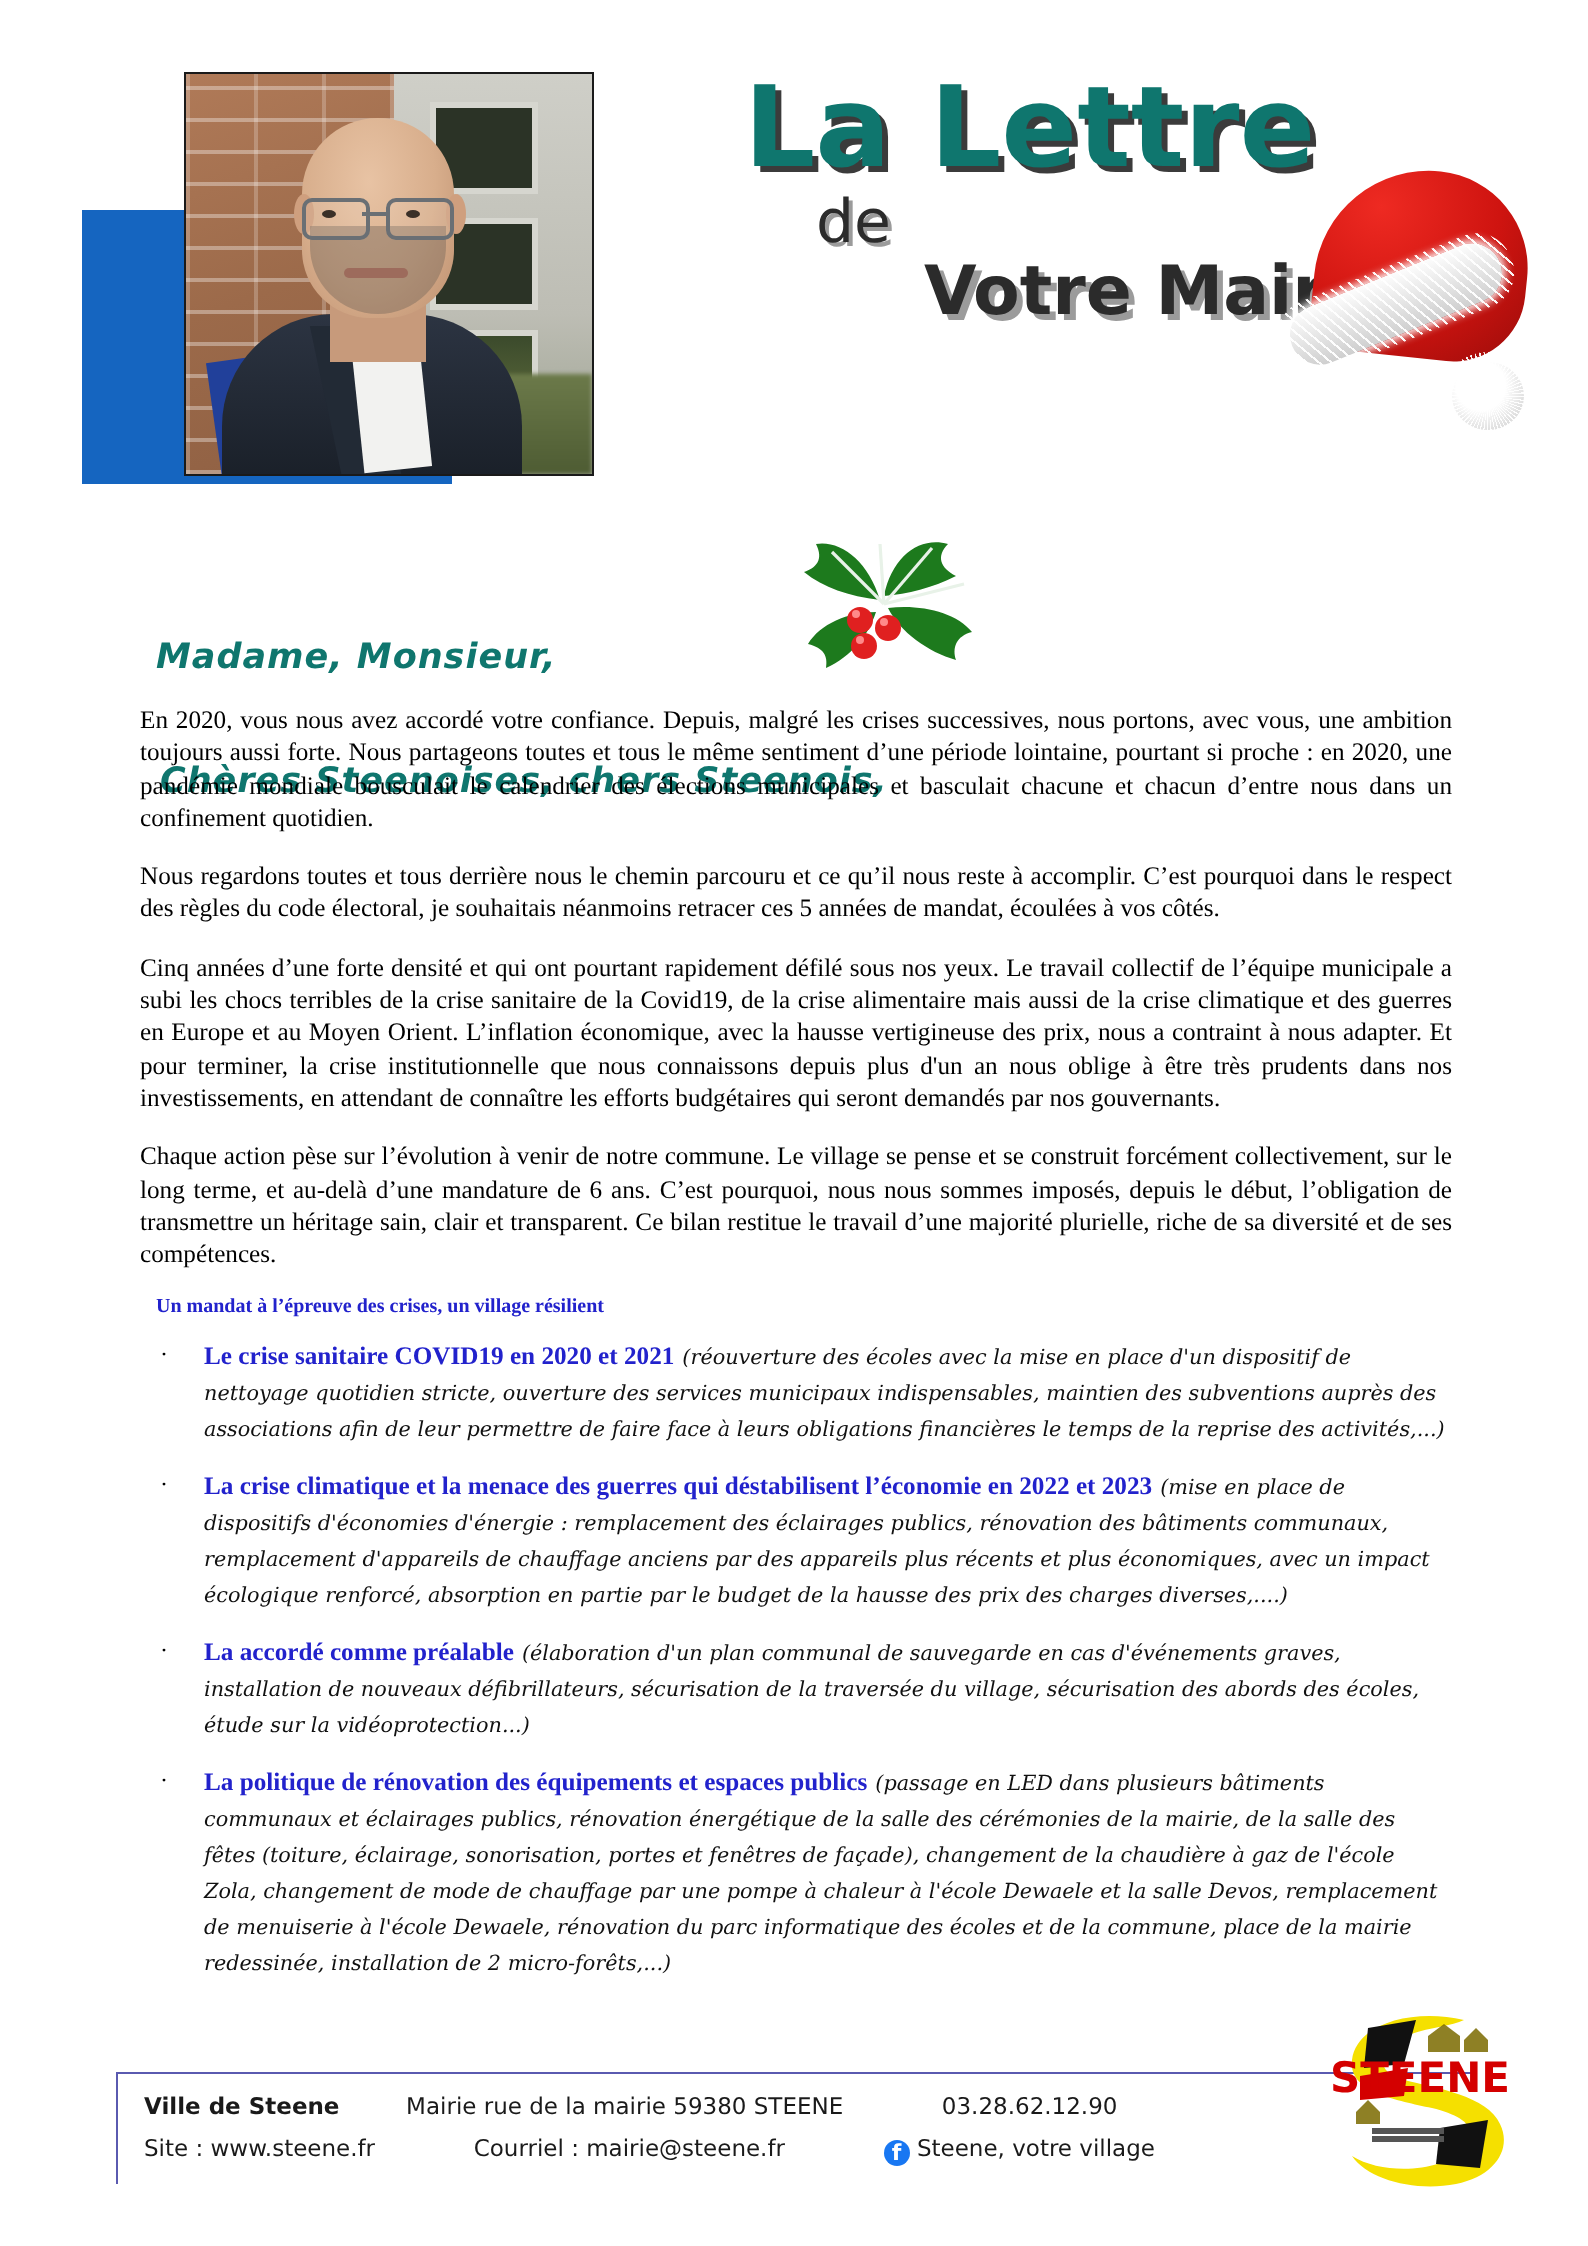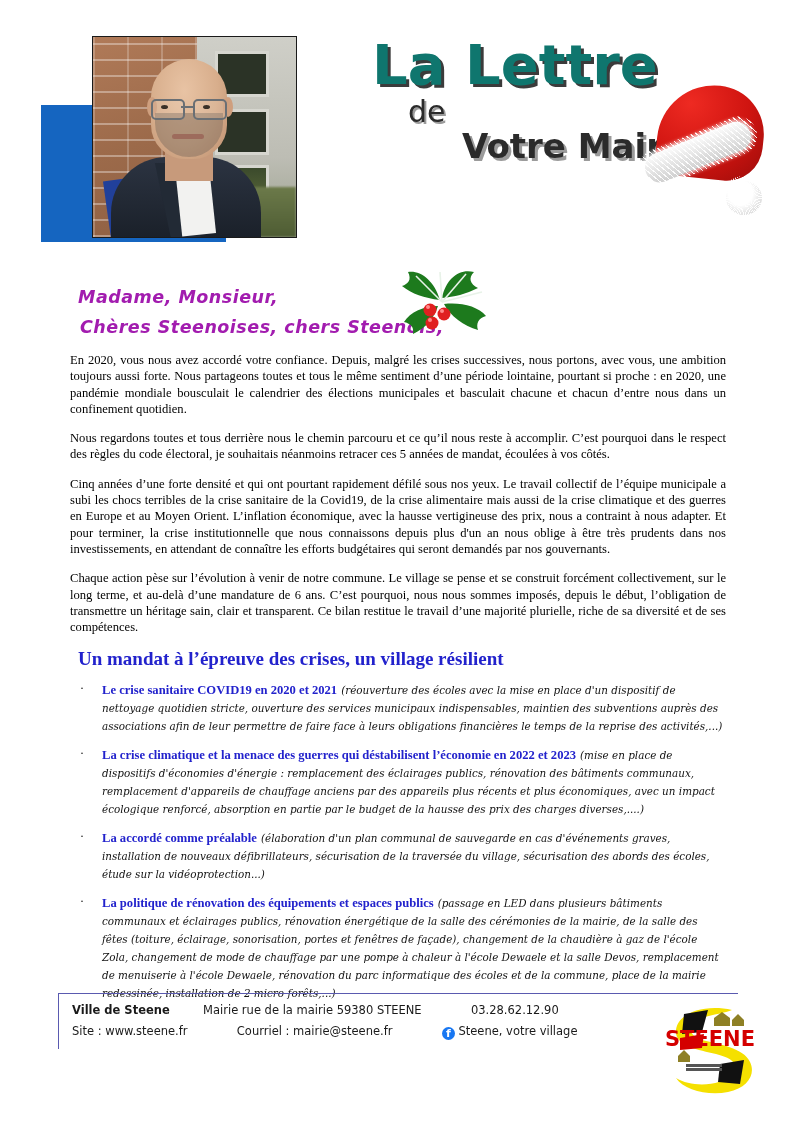--- a/index.html
+++ b/index.html
@@ -207,24 +207,25 @@
   .greeting {
     position: absolute;
     left: 78px; top: 282px;
     width: 420px;
   }
   .greet-line {
     font-family: "DejaVu Sans", sans-serif;
     font-style: italic;
     font-weight: bold;
     font-size: 17.5px;
-    color: #a21caf;
+    color: #0f766e;
     letter-spacing: .5px;
     line-height: 30px;
     white-space: nowrap;
+    margin-top: 32px;
   }
   .greet-line.l2 { padding-left: 2px; }
 
   .holly { position: absolute; left: 394px; top: 266px; width: 96px; height: 74px; }
 
   
   #body-col {
     position: absolute;
     left: 70px; top: 352px;
     width: 656px;
@@ -233,21 +234,21 @@
     font-family: "Liberation Serif", serif;
     font-size: 12.6px;
     line-height: 16.3px;
     color: #000000;
     text-align: justify;
     margin: 0 0 13px 0;
   }
   .section-head {
     font-family: "Liberation Serif", serif;
     font-weight: bold;
-    font-size: 19px;
+    font-size: 10px;
     color: #2222cc;
     margin: 4px 0 10px 8px;
   }
 
   
   .bullets { margin: 0; padding: 0; list-style: none; }
   .bullet {
     position: relative;
     padding-left: 32px;
     margin-bottom: 11px;
@@ -271,21 +272,21 @@
     color: #111111;
   }
   .bullet-body {
     text-align: justify;
     line-height: 14.6px;
   }
 
   
   #footer {
     position: absolute;
-    left: 58px; top: 993px;
+    left: 58px; top: 1036px;
     width: 680px;
     height: 60px;
     padding-left: 16px;
   }
   .footer-rule {
     position: absolute;
     left: 0; top: 0;
     width: 680px; height: 1px;
     background: #5a5ab0;
   }

